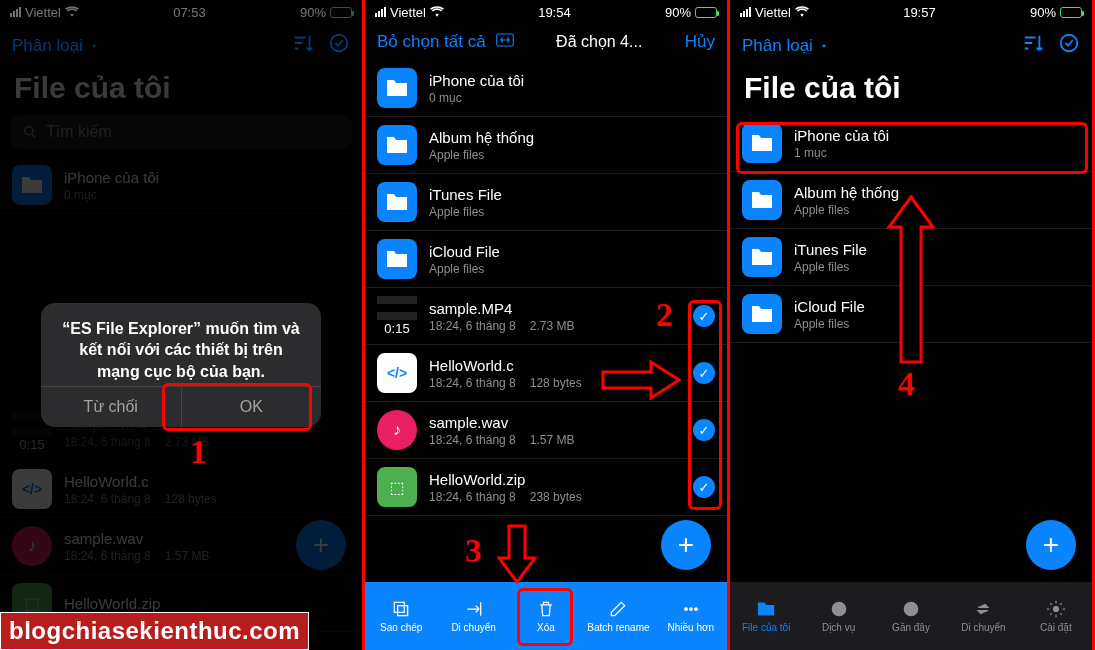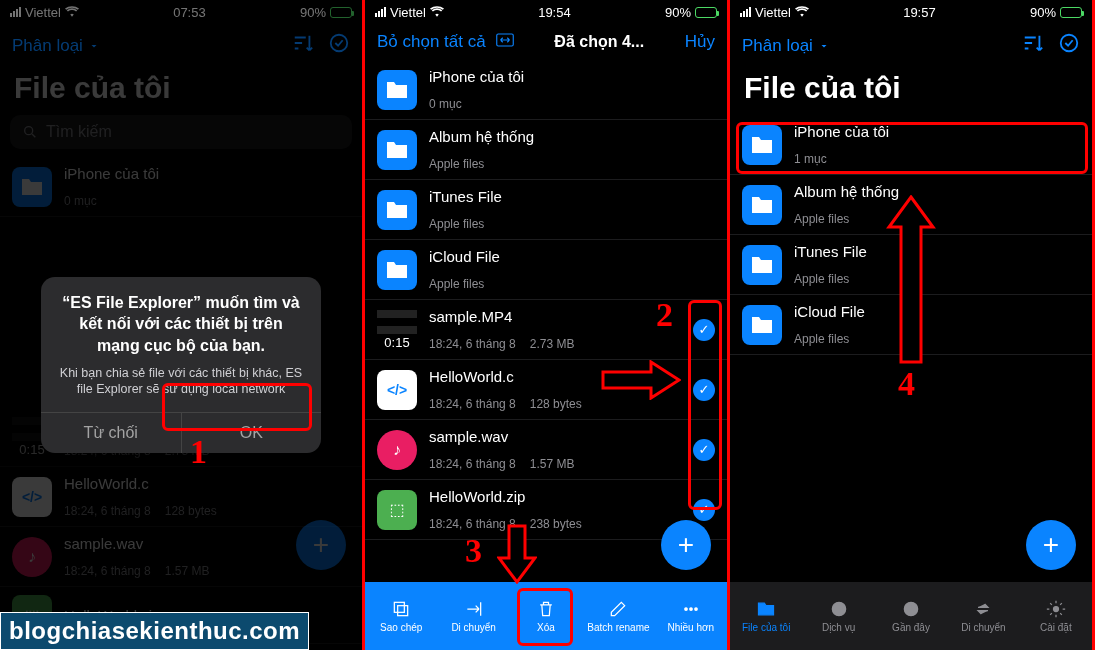--- a/index.html
+++ b/index.html
@@ -12,31 +12,31 @@
   .signal-bars { display:inline-flex; gap:1px; align-items:flex-end; }
   .signal-bars span { width:2px; background:#fff; }
   .signal-bars span:nth-child(1){height:4px} .signal-bars span:nth-child(2){height:6px}
   .signal-bars span:nth-child(3){height:8px} .signal-bars span:nth-child(4){height:10px}
   .battery { border:1px solid #4cd964; border-radius:3px; width:22px; height:11px; padding:1px; position:relative; }
   .battery:after{content:'';position:absolute;right:-3px;top:3px;width:2px;height:5px;background:#4cd964;border-radius:0 1px 1px 0;}
   .battery-fill{background:#4cd964;height:100%;width:90%;border-radius:1px;}
 
   .nav { display:flex; justify-content:space-between; align-items:center; padding:8px 12px; font-size:17px; }
   .nav-blue { color:#0a84ff; }
-  .nav-title { color:#fff; font-weight:700; font-size:16px; }
+  .nav-title { color:#fff; font-weight:400; font-size:16px; }
   .nav-right-icons { display:flex; gap:14px; align-items:center; color:#0a84ff; }
 
   h1.page-title { font-size:30px; font-weight:700; padding:4px 14px 10px; }
   .search { margin:0 10px 8px; background:#1c1c1e; border-radius:10px; padding:8px 12px; display:flex; align-items:center; gap:8px; color:#8e8e93; font-size:16px; }
 
   .row { display:flex; align-items:center; padding:8px 12px; gap:12px; border-bottom:1px solid #1c1c1e; position:relative; }
   .folder-icon, .file-icon, .thumb { width:40px; height:40px; border-radius:8px; display:flex; align-items:center; justify-content:center; flex-shrink:0; }
   .folder-icon { background:#0a84ff; }
   .folder-icon svg { width:24px; height:20px; fill:#fff; }
-  .row-body { flex:1; display:flex; flex-direction:column; gap:12px; }
+  .row-body { flex:1; display:flex; flex-direction:column; gap:2px; }
   .row-title { font-size:15px; color:#fff; }
   .row-sub { font-size:12px; color:#8e8e93; display:flex; gap:14px; }
   .check { width:22px; height:22px; border-radius:50%; background:#0a84ff; display:flex; align-items:center; justify-content:center; font-size:13px; color:#fff; flex-shrink:0; }
   .dimmed { opacity:0.5; }
 
   .thumb-video { background:#111; position:relative; font-size:9px; color:#fff; }
   .thumb-video .stripes{position:absolute;inset:0;background:linear-gradient(#222 20%,#000 20%,#000 40%,#222 40%,#222 60%,#000 60%,#000 80%,#222 80%);}
   .thumb-video .dur{position:absolute;bottom:0;left:0;right:0;background:#000;font-size:13px;text-align:center;}
   .thumb-code { background:#fff; color:#0a84ff; font-size:14px; font-weight:600; }
   .thumb-audio { background:#e91e63; color:#fff; border-radius:50%; }
@@ -61,21 +61,21 @@
   .dialog-btn { flex:1; padding:11px 0; font-size:16px; color:#a3a3a3; }
   .dialog-btn:first-child { border-right:1px solid #444; }
 
   
   .anno { position:absolute; border:3px solid red; border-radius:6px; pointer-events:none; }
   .anno-num { position:absolute; color:red; font-size:34px; font-weight:700; font-family:Georgia,serif; pointer-events:none; }
   .arrow-r { position:absolute; pointer-events:none; }
   .arrow-r svg, .arrow-d svg, .arrow-u svg { display:block; }
   .arrow-d, .arrow-u { position:absolute; pointer-events:none; }
 
-  .watermark { position:absolute; left:0; bottom:0; padding:4px 8px; background:#0c4a6e; color:#fff; font-size:24px; font-weight:700; letter-spacing:0.5px; border:1px solid #fff; z-index:99;}
+  .watermark { position:absolute; left:0; bottom:0; padding:4px 8px; background:#b91c1c; color:#fff; font-size:24px; font-weight:700; letter-spacing:0.5px; border:1px solid #fff; z-index:99;}
 </style>
 </head>
 <body>
 
 <div class="screen">
   <div class="statusbar">
     <div class="sb-left">
       <span class="signal-bars">
           <span></span>
           <span></span>
@@ -181,21 +181,20 @@
     <div class="row-body">
         <div class="row-title">HelloWorld.zip</div>
       </div>
   </div>
 
   <div class="fab dimmed">+</div>
 
   <div class="dialog-back">
     <div class="dialog">
       <div class="dialog-title">“ES File Explorer” muốn tìm và kết nối với các thiết bị trên mạng cục bộ của bạn.</div>
-      <div class="dialog-msg">Khi bạn chia sẻ file với các thiết bị khác, ES file Explorer sẽ sử dụng local network</div>
       <div class="dialog-btns">
         <div class="dialog-btn">Từ chối</div>
         <div class="dialog-btn">OK</div>
       </div>
     </div>
   </div>
 
   <div class="anno" style="left:162px; top:383px; width:150px; height:48px;"></div>
   <div class="anno-num" style="left:190px; top:433px;">1</div>
 </div>

